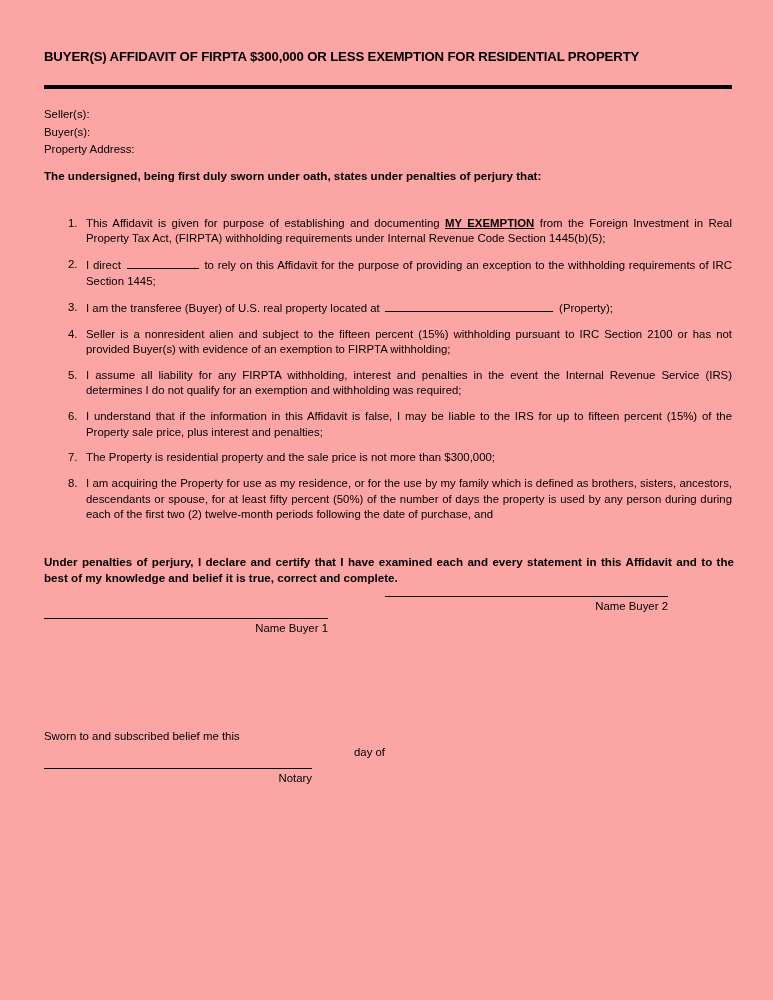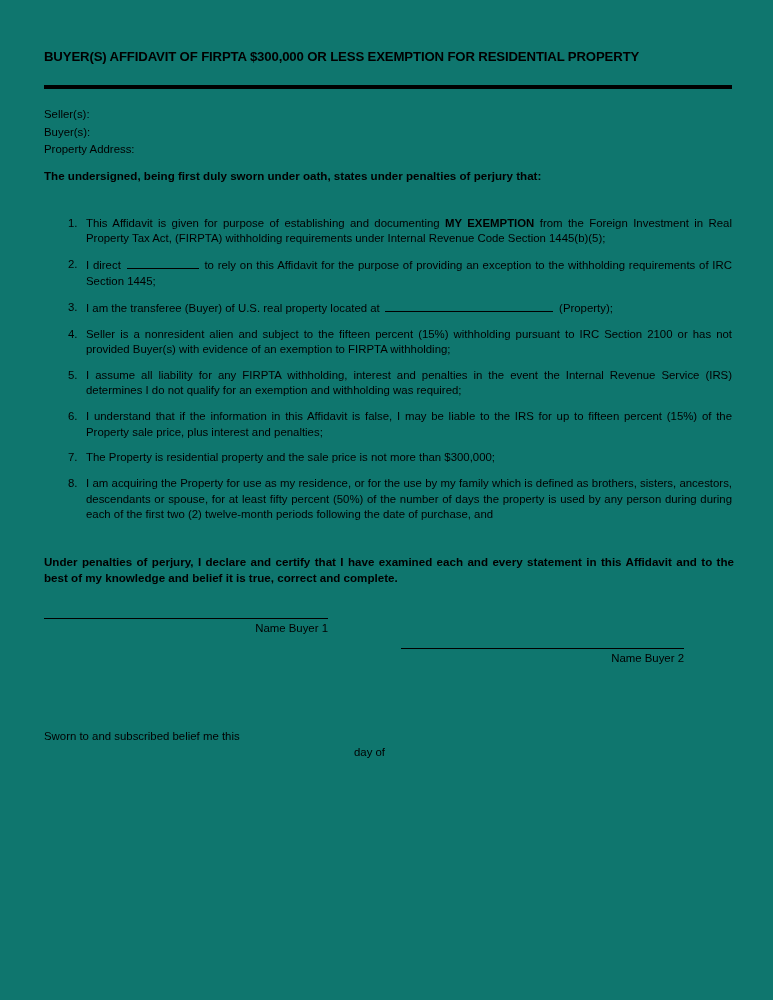--- a/index.html
+++ b/index.html
@@ -14,21 +14,21 @@
     position: relative;
     font-family: "Liberation Sans", sans-serif;
     color: #000000;
     -webkit-font-smoothing: antialiased;
   }
   .page {
     position: absolute;
     left: 0; top: 0;
     width: 773px;
     height: 1000px;
-    background: #0f766e;
+    background: #fca5a5;
     overflow: hidden;
   }
 
   
   .doc-title {
     position: absolute;
     left: 44px;
     top: 48px;
     width: 690px;
     font-size: 13.2px;
@@ -90,20 +90,21 @@
     left: 0;
     top: 0;
     width: 16px;
     text-align: left;
     font-size: 11.4px;
   }
   .clause .body { display: block; }
   .clause .body > span { }
   .emph {
     font-weight: bold;
+    text-decoration: underline;
   }
   .blank-short {
     display: inline-block;
     width: 72px;
     border-bottom: 1px solid #000;
     height: 11px;
     vertical-align: baseline;
     margin: 0 2px;
   }
   .blank-long {
@@ -137,21 +138,21 @@
     background: #000000;
     width: 100%;
   }
   .sig .cap {
     display: block;
     margin-top: 3px;
     white-space: nowrap;
     text-align: right;
   }
   #sig-buyer-1 { left: 44px; top: 618px; width: 284px; }
-  #sig-buyer-2 { left: 385px; top: 648px; width: 283px; margin-left: 16px; }
+  #sig-buyer-2 { left: 385px; top: 596px; width: 283px; }
 
   
   .notary-intro {
     position: absolute;
     left: 44px;
     top: 729px;
     font-size: 11.4px;
     line-height: 15.4px;
     white-space: nowrap;
   }
@@ -250,14 +251,18 @@
   </div>
 
   <div class="sig" id="sig-buyer-2">
     <div class="rule"></div>
     <span class="cap">Name Buyer 2</span>
   </div>
 
   <div class="notary-intro">Sworn to and subscribed belief me this</div>
   <div class="notary-dayof">day of</div>
 
+  <div class="sig" id="notary-sig">
+    <div class="rule"></div>
+    <span class="cap">Notary</span>
+  </div>
 
 </div>
 
 </body></html>

